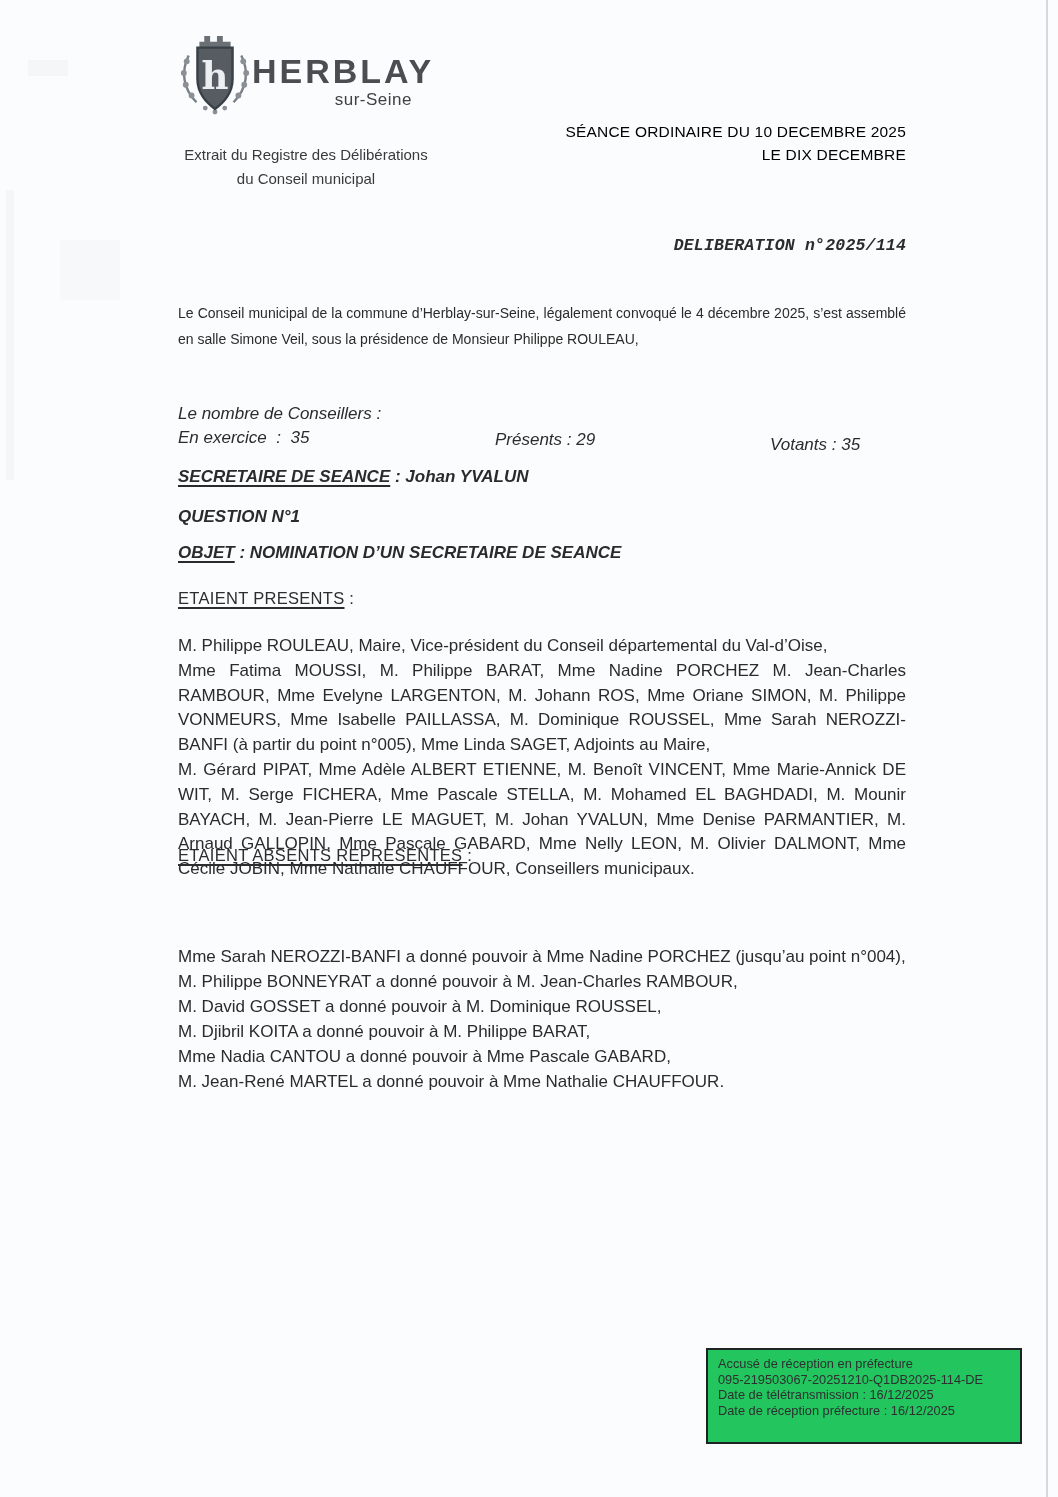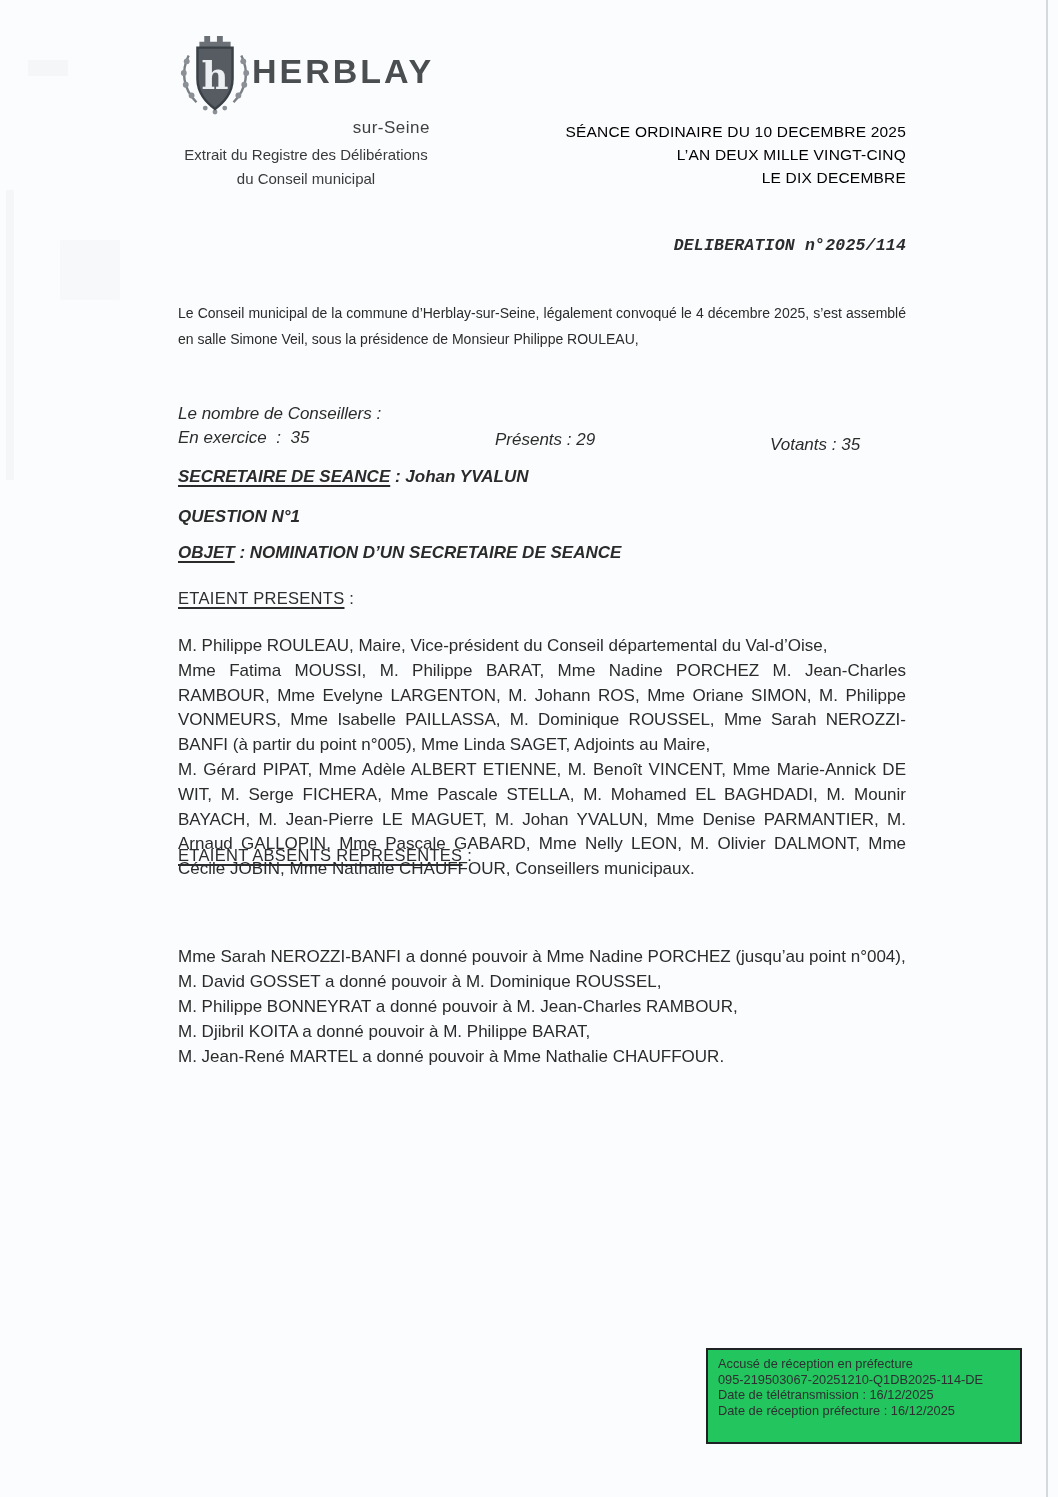--- a/index.html
+++ b/index.html
@@ -105,30 +105,29 @@
           <circle cx="50" cy="82" r="2.5"></circle>
       </g>
 
       <path d="M24,14 h5 v-6 h6 v6 h7 v-6 h6 v6 h8 v8 H24 z" fill="#6a7076"></path>
 
       <path d="M22,20 h36 v32 c0,15 -9,24 -18,31 c-9,-7 -18,-16 -18,-31 z" fill="#565c62" stroke="#394046" stroke-width="2.5"></path>
       <text x="40" y="62" font-size="38" text-anchor="middle" fill="#eceff1" font-family="DejaVu Serif, serif" font-weight="bold">h</text>
     </svg>
   </div>
   <div class="abs wordmark" style="left:252px;top:52px;">HERBLAY</div>
-  <div class="abs wordmark-sub" style="left:254px;top:90px;width:176px;margin-top:28px;">sur-Seine</div>
+  <div class="abs wordmark-sub" style="left:236px;top:90px;width:176px;">sur-Seine</div>
 
   <div class="abs extrait" style="left:176px;top:143px;">
     <div>Extrait du Registre des Délibérations</div>
     <div>du Conseil municipal</div>
   </div>
 
   <div class="abs seance-block" style="left:556px;top:120px;">
     <div>SÉANCE ORDINAIRE DU 10 DECEMBRE 2025</div>
-    <div>L’AN DEUX MILLE VINGT-CINQ</div>
     <div>LE DIX DECEMBRE</div>
   </div>
 
   <div class="abs deliberation" style="left:556px;top:236px;width:350px;text-align:right;">DELIBERATION n°2025/114</div>
 
   <p class="abs body-par" style="left:178px;top:300px;">Le Conseil municipal de la commune d’Herblay-sur-Seine, légalement convoqué le 4 décembre 2025, s’est assemblé en salle Simone Veil, sous la présidence de Monsieur Philippe ROULEAU,</p>
 
   <div class="abs counts italic" style="left:178px;top:404px;">Le nombre de Conseillers :</div>
   <div class="abs counts italic" style="left:178px;top:428px;">En exercice  :  35</div>
   <div class="abs counts italic" style="left:495px;top:430px;">Présents : 29</div>
@@ -153,23 +152,24 @@
     <p class="list-par">Mme Fatima MOUSSI, M. Philippe BARAT, Mme Nadine PORCHEZ M. Jean-Charles RAMBOUR, Mme Evelyne LARGENTON, M. Johann ROS, Mme Oriane SIMON, M. Philippe VONMEURS, Mme Isabelle PAILLASSA, M. Dominique ROUSSEL, Mme Sarah NEROZZI-BANFI (à partir du point n°005), Mme Linda SAGET, Adjoints au Maire,</p>
     <p class="list-par">M. Gérard PIPAT, Mme Adèle ALBERT ETIENNE, M. Benoît VINCENT, Mme Marie-Annick DE WIT, M. Serge FICHERA, Mme Pascale STELLA, M. Mohamed EL BAGHDADI, M. Mounir BAYACH, M. Jean-Pierre LE MAGUET, M. Johan YVALUN, Mme Denise PARMANTIER, M. Arnaud GALLOPIN, Mme Pascale GABARD, Mme Nelly LEON, M. Olivier DALMONT, Mme Cécile JOBIN, Mme Nathalie CHAUFFOUR, Conseillers municipaux.</p>
   </div>
 
   <div class="abs heading" style="left:178px;top:846px;">
     <span class="u">ETAIENT ABSENTS REPRESENTES</span><span> :</span>
   </div>
 
   <div class="abs" style="left:178px;top:944px;">
     <p class="absents-par">Mme Sarah NEROZZI-BANFI a donné pouvoir à Mme Nadine PORCHEZ (jusqu’au point n°004),</p>
+    <p class="absents-line">M. Philippe BONNEYRAT a donné pouvoir à M. Jean-Charles RAMBOUR,</p>
     <p class="absents-line">M. David GOSSET a donné pouvoir à M. Dominique ROUSSEL,</p>
-    <p class="absents-line">M. Philippe BONNEYRAT a donné pouvoir à M. Jean-Charles RAMBOUR,</p>
     <p class="absents-line">M. Djibril KOITA a donné pouvoir à M. Philippe BARAT,</p>
+    <p class="absents-line">Mme Nadia CANTOU a donné pouvoir à Mme Pascale GABARD,</p>
     <p class="absents-line">M. Jean-René MARTEL a donné pouvoir à Mme Nathalie CHAUFFOUR.</p>
   </div>
 
   <div class="abs stamp" style="left:706px;top:1348px;">
     <div>Accusé de réception en préfecture</div>
     <div>095-219503067-20251210-Q1DB2025-114-DE</div>
     <div>Date de télétransmission : 16/12/2025</div>
     <div>Date de réception préfecture : 16/12/2025</div>
   </div>
 

